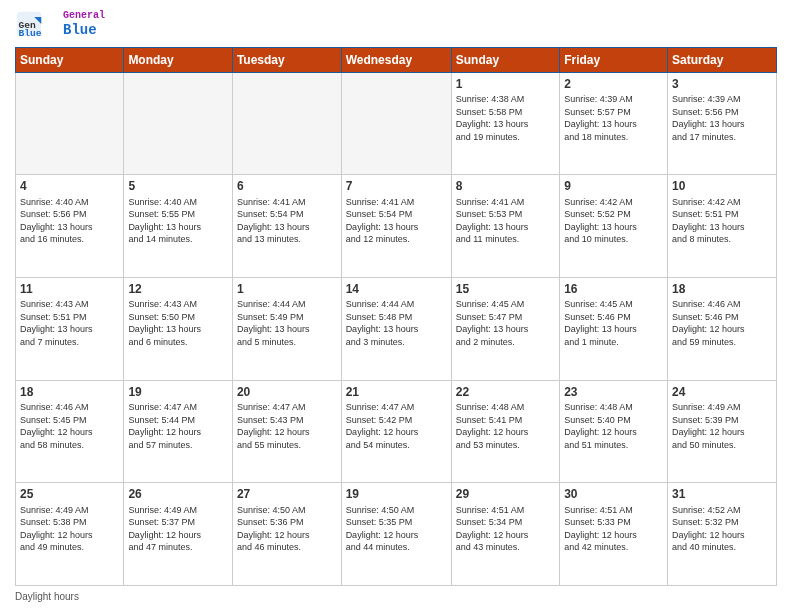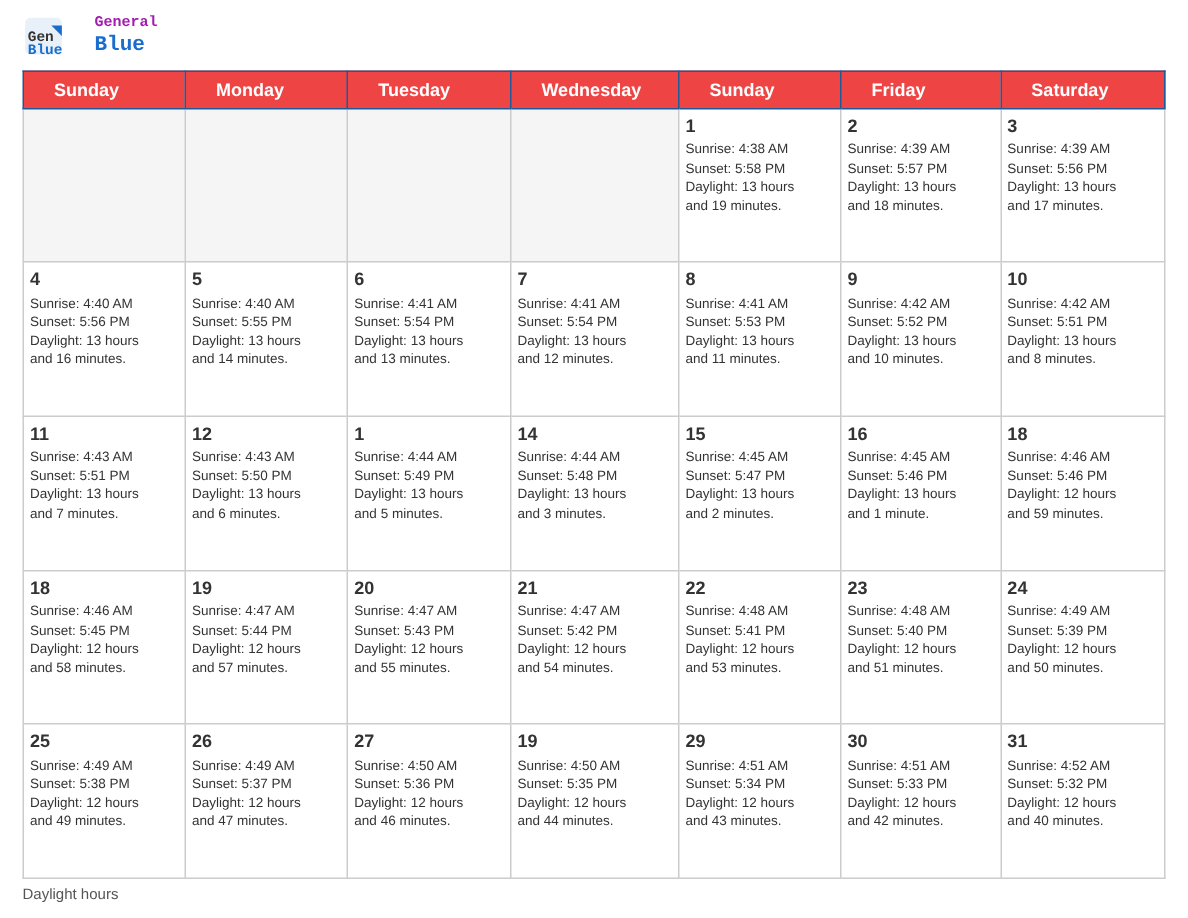--- a/index.html
+++ b/index.html
@@ -45,23 +45,23 @@
     .location {
       font-size: 14px;
       color: #555;
     }
     .calendar {
       width: 100%;
       border-collapse: collapse;
       flex: 1;
     }
     .calendar th {
-      background: #ef4444;
+      background: #c2410c;
       color: #fff;
-      padding: 5px 20px;
+      padding: 5px 4px;
       font-size: 12px;
       font-weight: bold;
       text-align: left;
       border: 1px solid #1e5a9a;
     }
     .calendar td {
       border: 1px solid #ccc;
       vertical-align: top;
       padding: 3px 4px;
       font-size: 9.5px;

